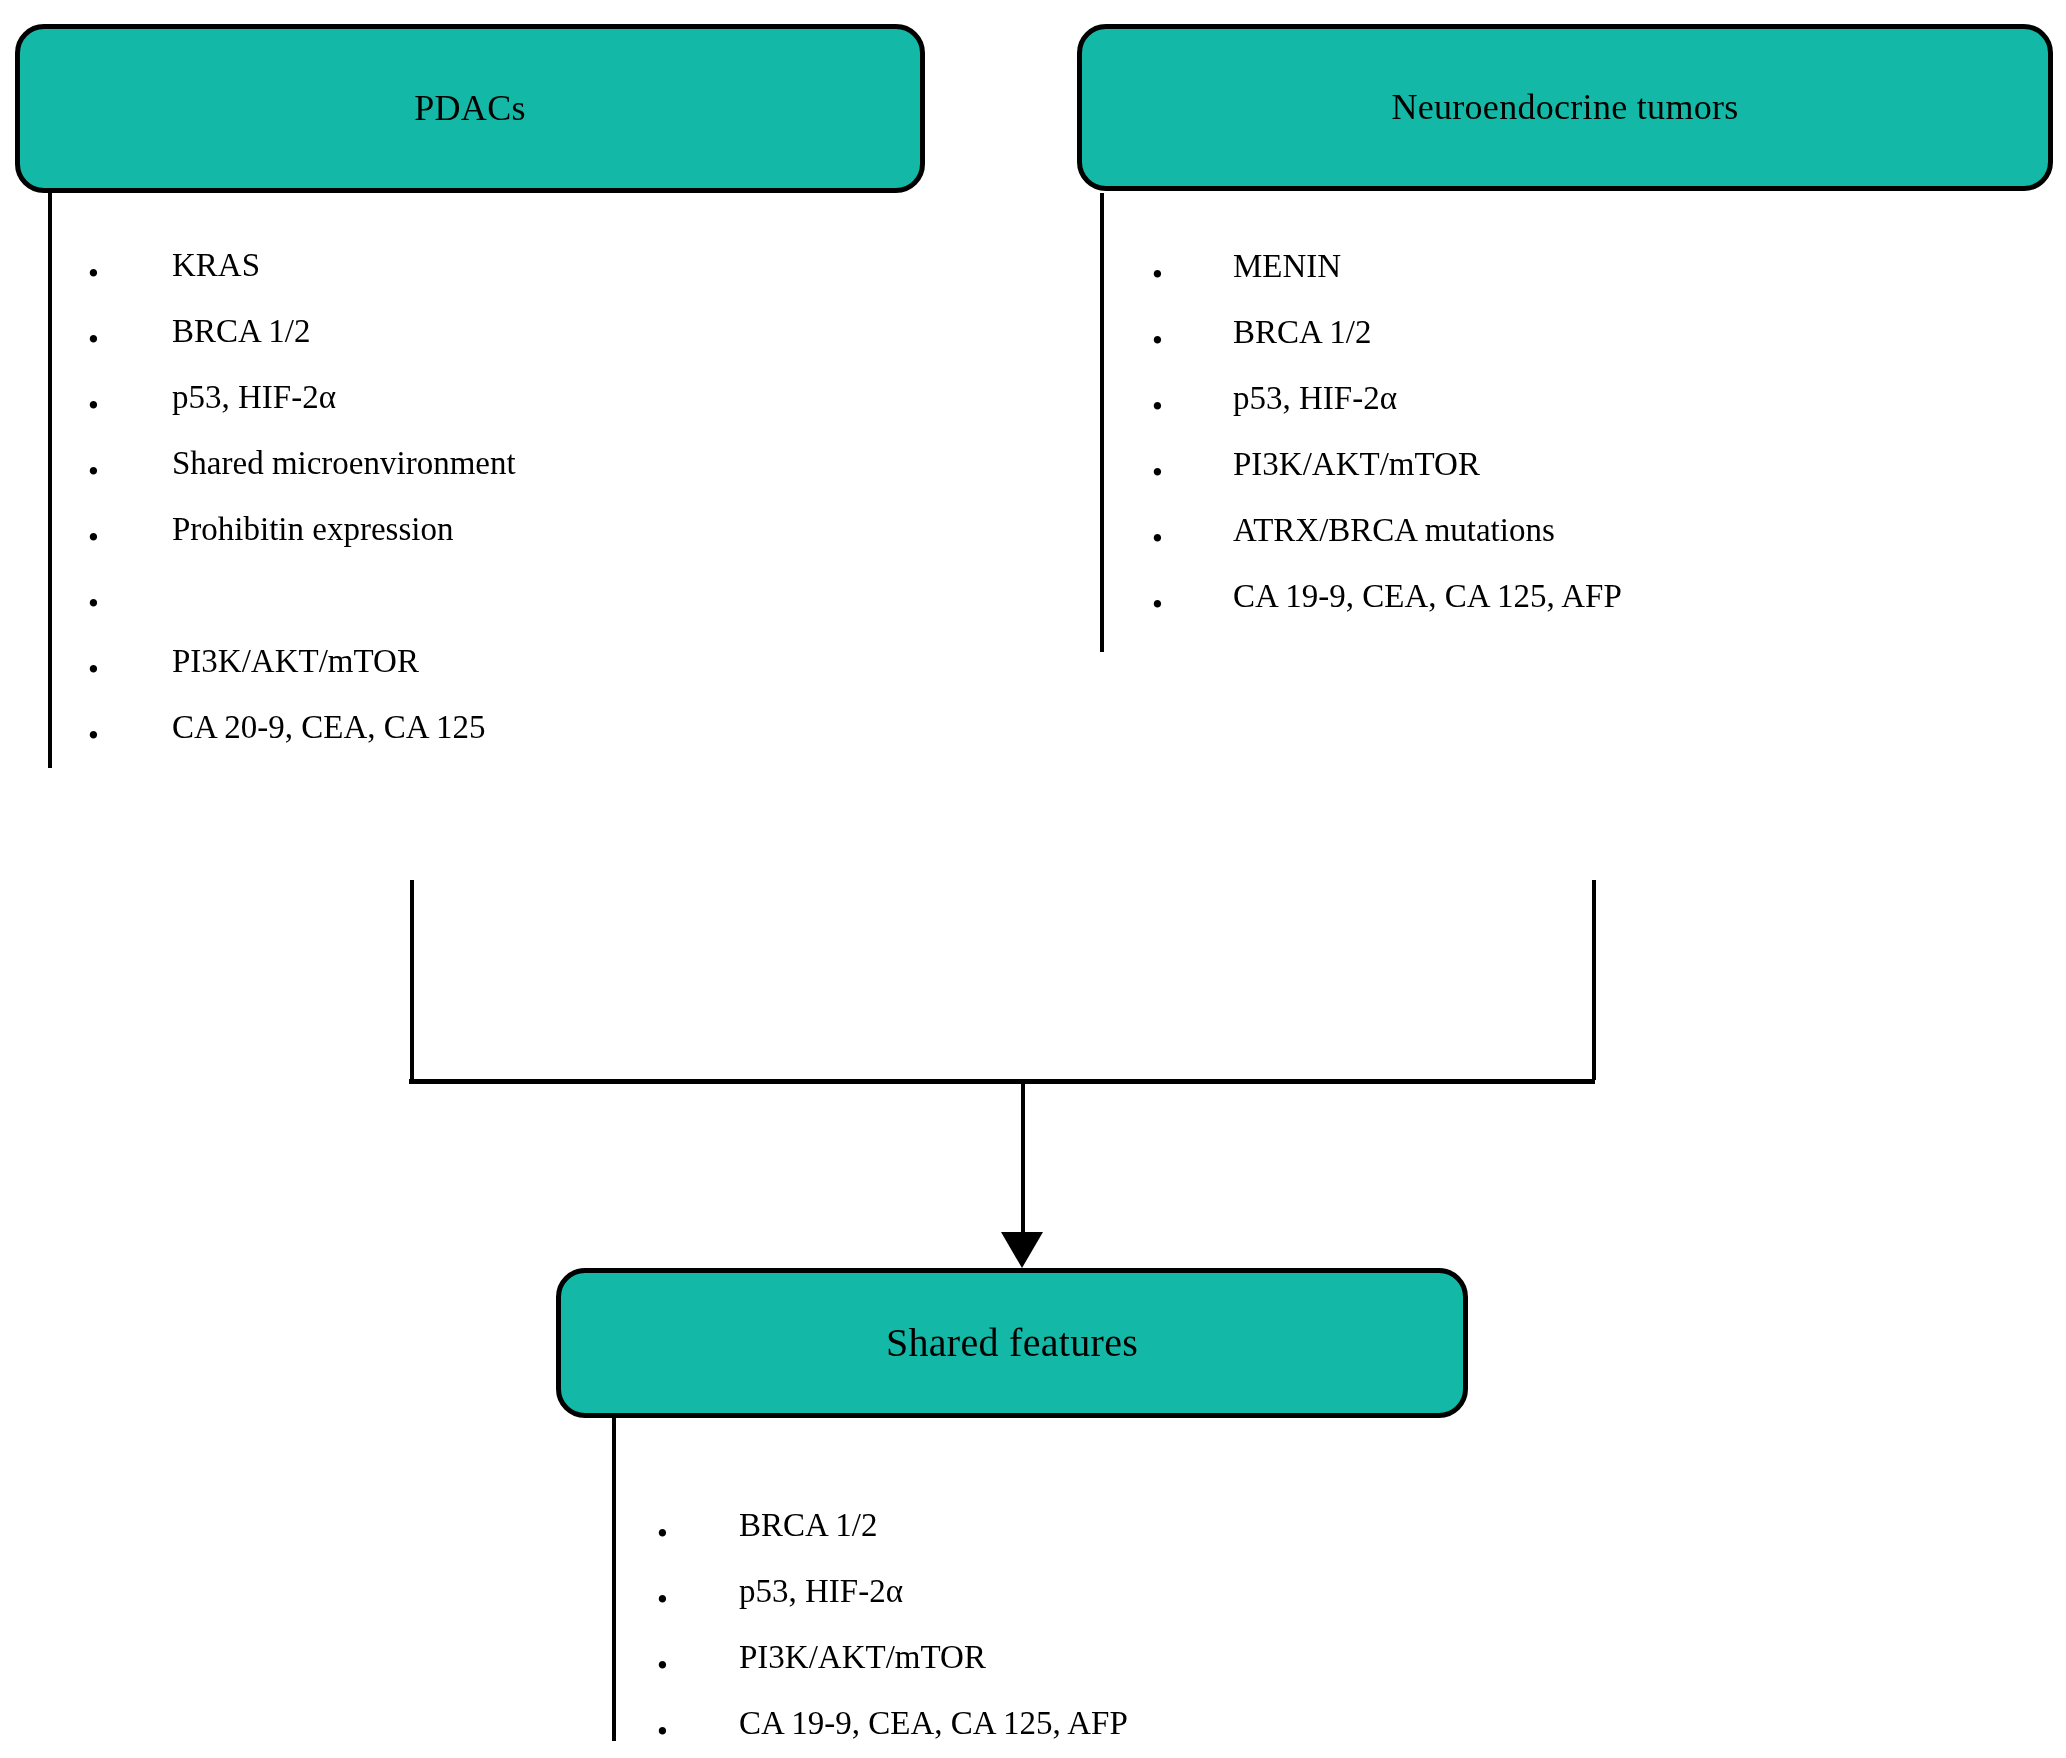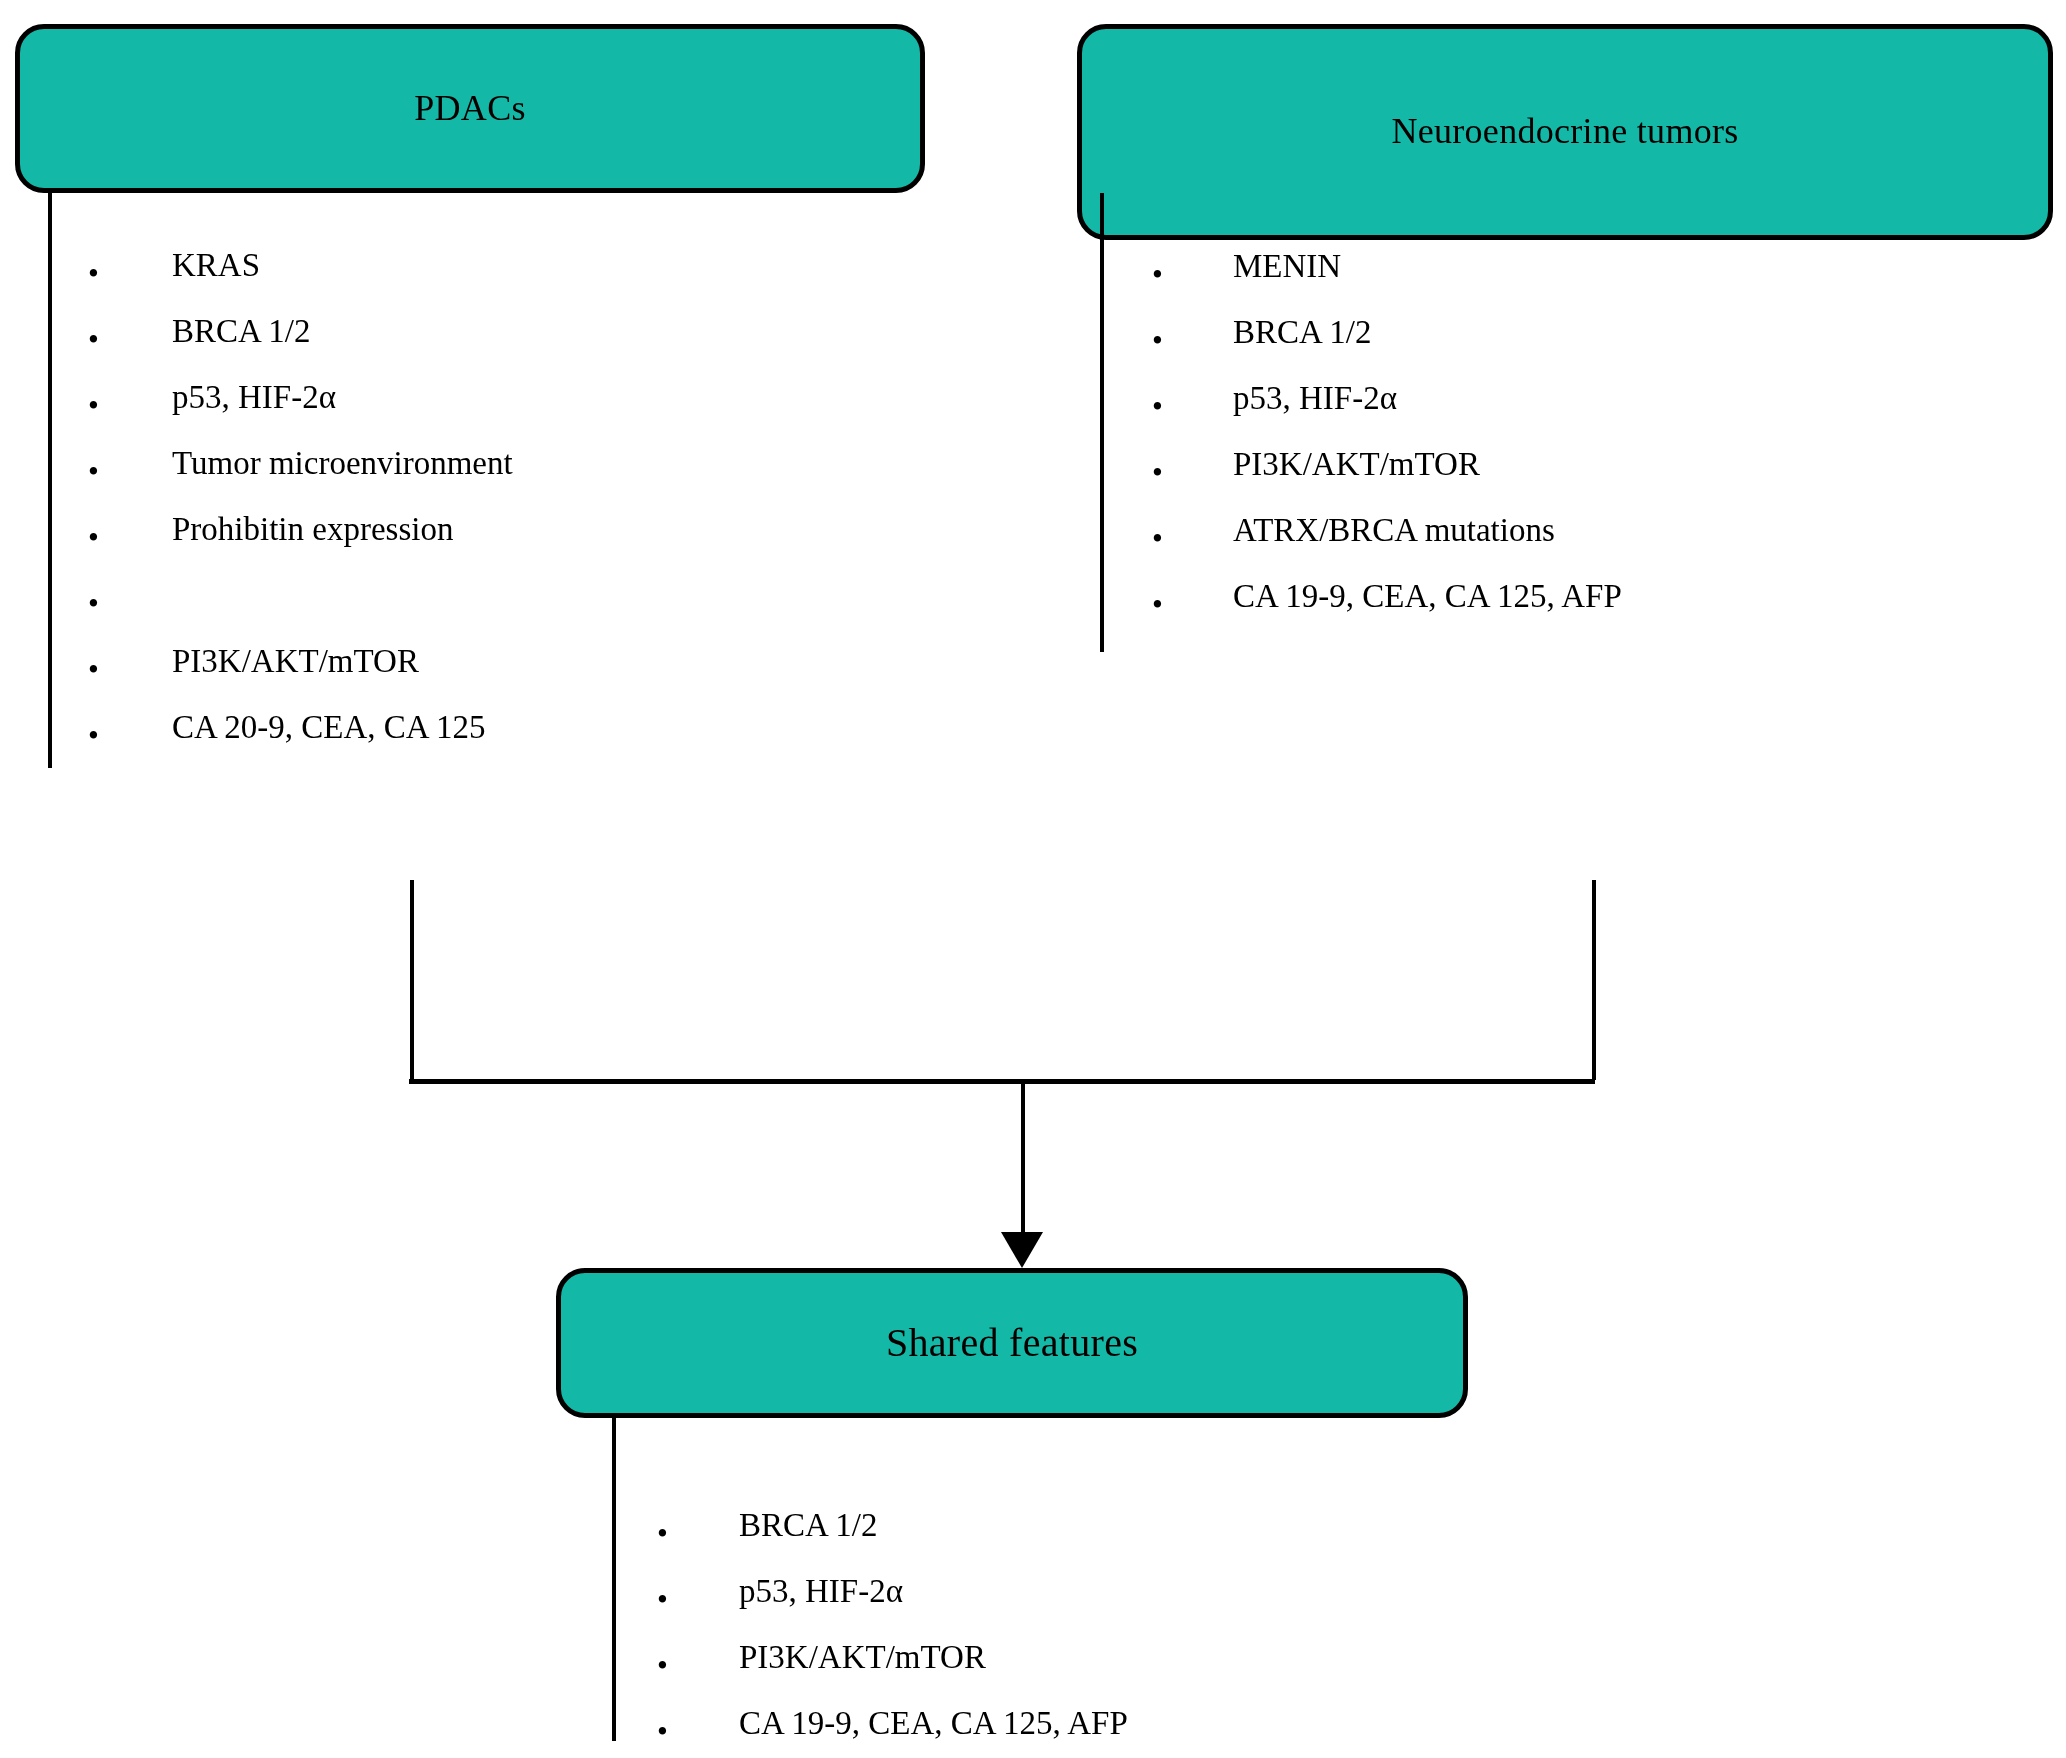--- a/index.html
+++ b/index.html
@@ -29,21 +29,21 @@
     justify-content: center;
   }
   .node-box .node-label {
     font-size: 36px;
     line-height: 1.1;
     letter-spacing: 0.3px;
     white-space: nowrap;
   }
 
   #box-pdacs   { left: 15px;  top: 24px;  width: 910px; height: 169px; }
-  #box-net     { left: 1077px;top: 24px;  width: 976px; height: 216px; }
+  #box-net     { left: 1077px;top: 24px;  width: 976px; height: 167px; }
   #box-shared  { left: 556px;top: 1268px;width: 912px; height: 150px; }
   #box-shared .node-label { font-size: 40px; }
 
   
   .bullet-list {
     position: absolute;
     box-sizing: border-box;
     border-left: 4.5px solid #000000;
   }
   .bullet-row {
@@ -152,21 +152,21 @@
     <div class="bullet-row">
       <span class="bullet-dot">•</span>
       <span class="bullet-text">BRCA 1/2</span>
     </div>
     <div class="bullet-row">
       <span class="bullet-dot">•</span>
       <span class="bullet-text">p53, HIF-2α</span>
     </div>
     <div class="bullet-row">
       <span class="bullet-dot">•</span>
-      <span class="bullet-text">Tumor microenvironment</span>
+      <span class="bullet-text">Shared microenvironment</span>
     </div>
     <div class="bullet-row">
       <span class="bullet-dot">•</span>
       <span class="bullet-text">Prohibitin expression</span>
     </div>
     <div class="bullet-row">
       <span class="bullet-dot">•</span>
     </div>
     <div class="bullet-row">
       <span class="bullet-dot">•</span>

